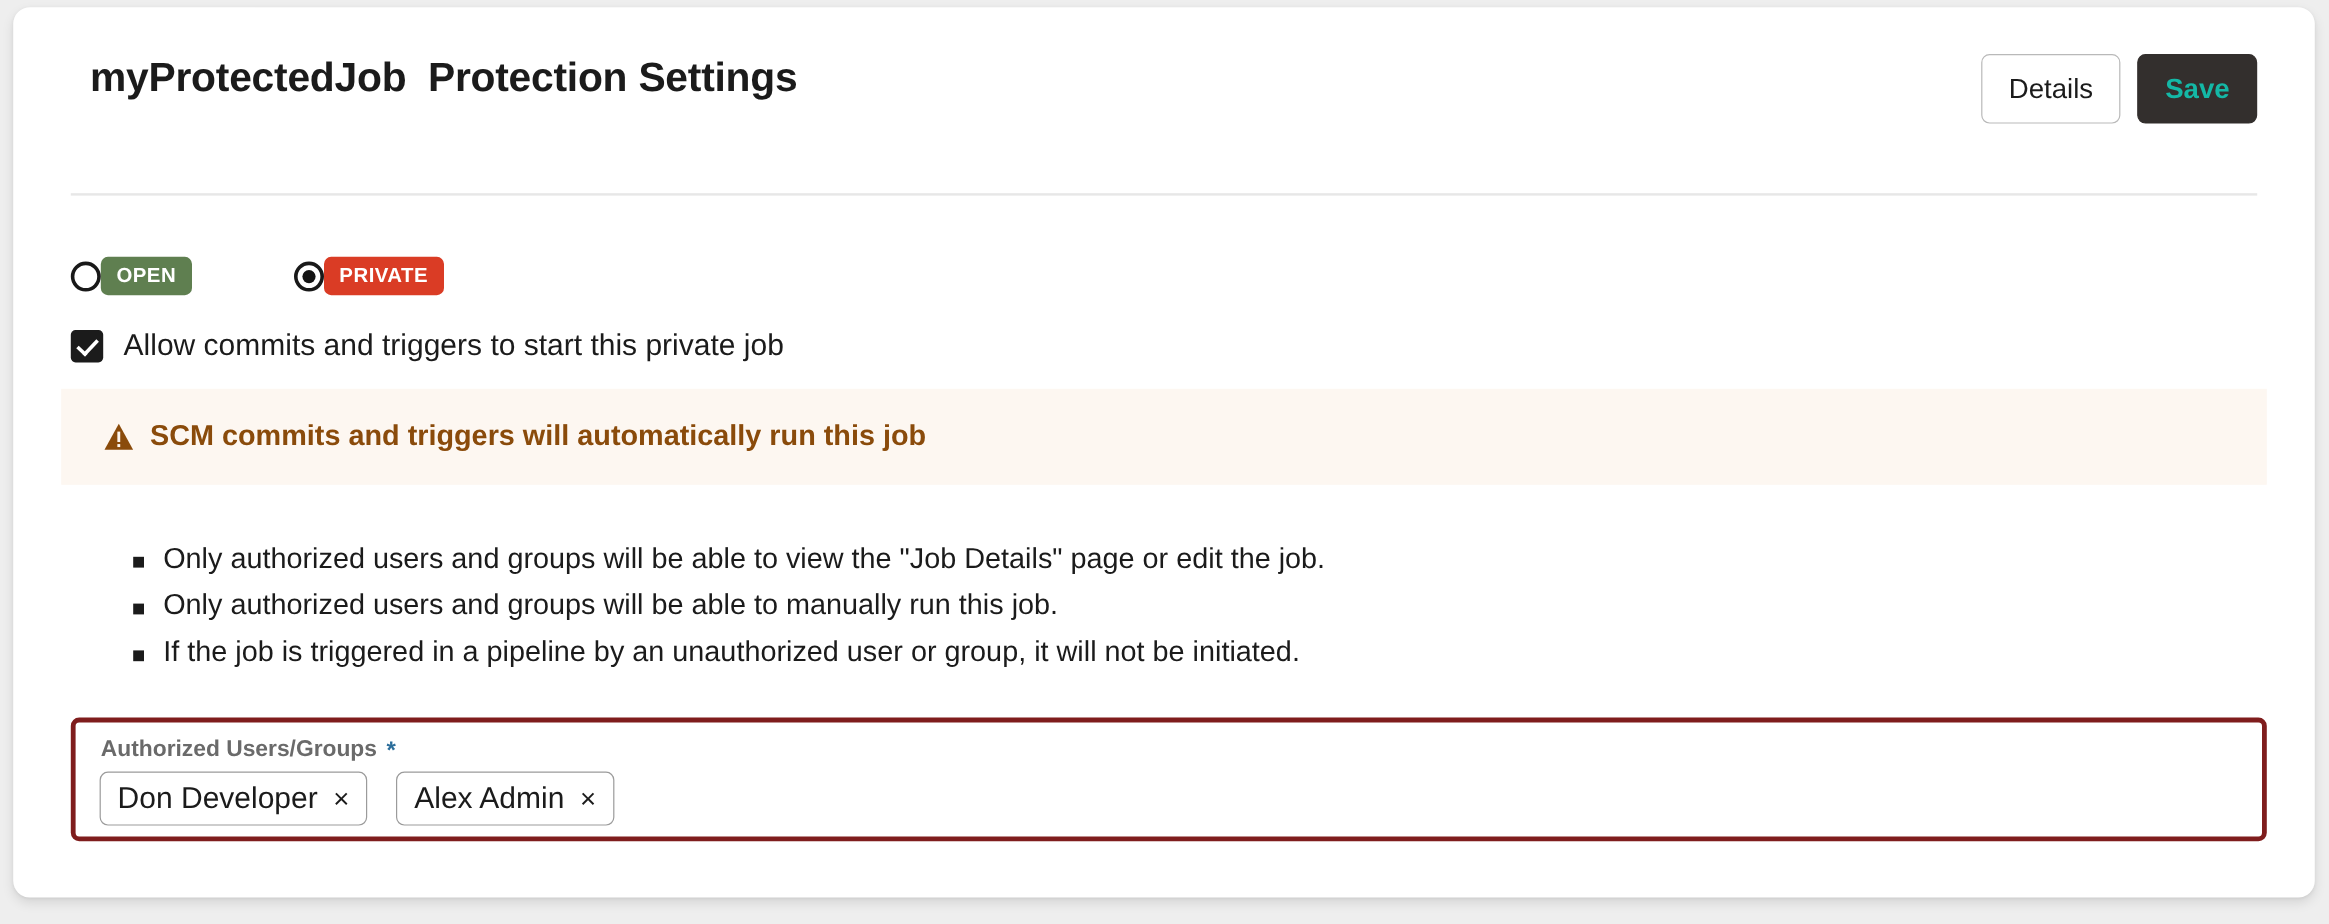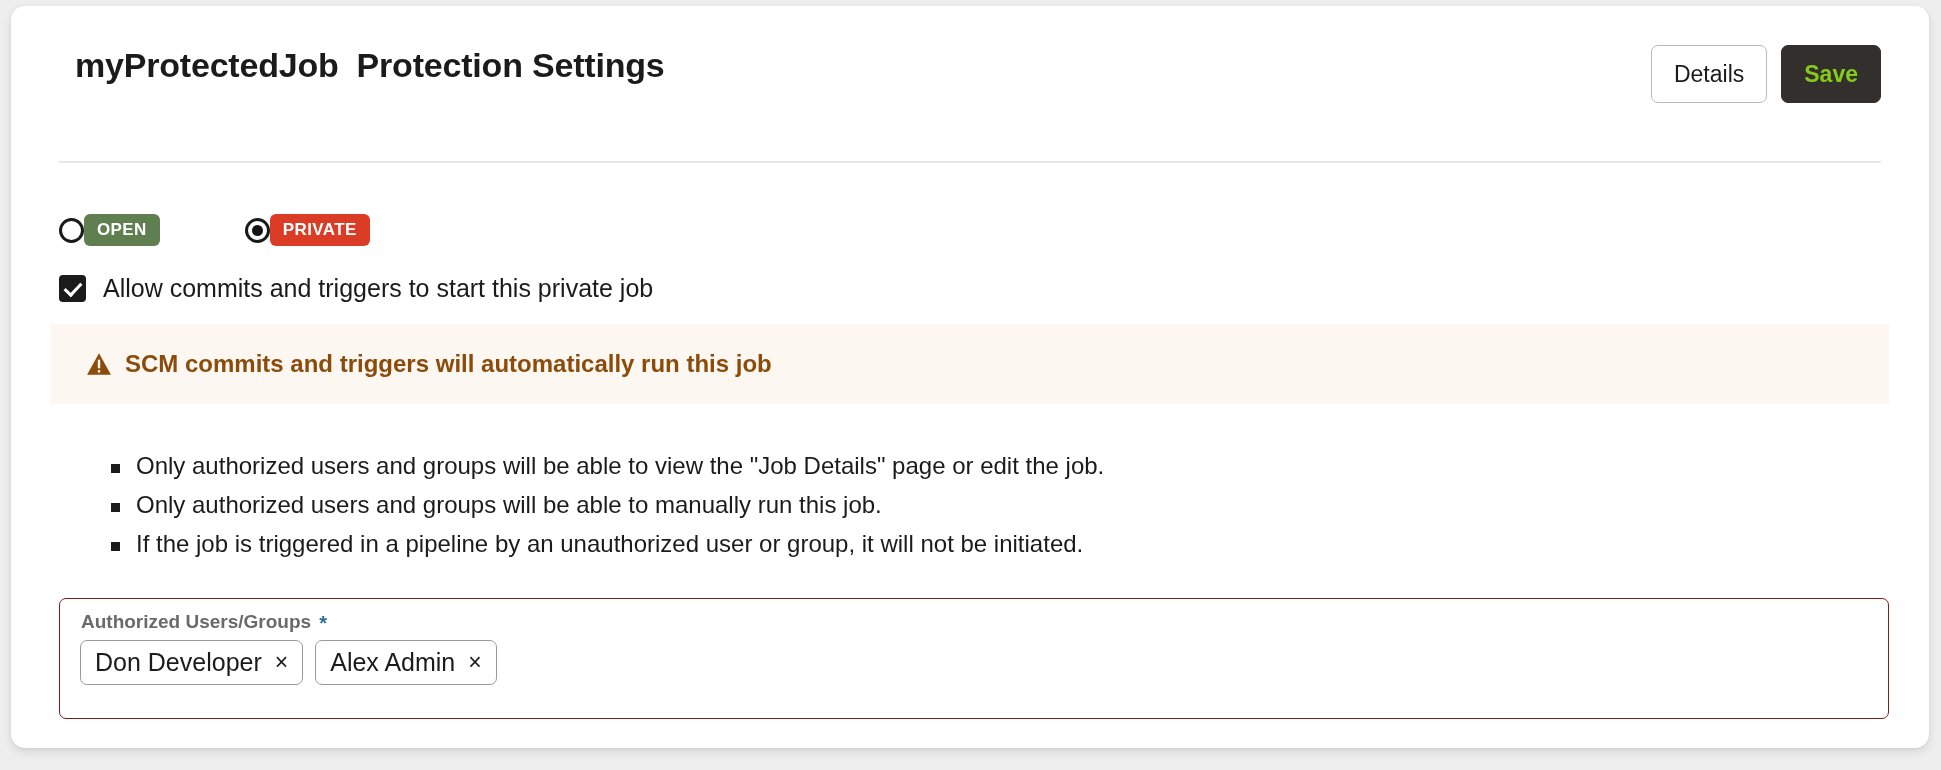--- a/index.html
+++ b/index.html
@@ -64,21 +64,21 @@
     line-height: 56px;
     white-space: nowrap;
   }
   .btn-cancel {
     background: #ffffff;
     color: #1b1b1b;
     border: 1px solid #b9b9b9;
   }
   .btn-save {
     background: #332f2d;
-    color: #84cc16;
+    color: #14b8a6;
     border: 1px solid #332f2d;
     font-weight: bold;
     min-width: 90px;
     text-align: center;
   }
 
   .divider {
     position: absolute;
     left: 48px;
     right: 48px;
@@ -210,22 +210,22 @@
     width: 9px; height: 9px;
     background: #1b1b1b;
   }
 
   
   .field {
     position: absolute;
     left: 48px;
     right: 40px;
     top: 437px;
-    height: 121px;
-    border: 1px solid #7f1d1d;
+    height: 103px;
+    border: 4px solid #7f1d1d;
     border-radius: 7px;
     background: #ffffff;
   }
   .field-label {
     position: absolute;
     left: 21px;
     top: 12px;
     font-size: 19px;
     font-weight: bold;
     color: #6a6a6a;
@@ -235,21 +235,21 @@
     color: #2c6e9b;
     font-size: 20px;
     margin-left: 8px;
     vertical-align: -2px;
   }
   .chips {
     position: absolute;
     left: 20px;
     top: 41px;
     display: flex;
-    gap: 12px;
+    gap: 24px;
   }
   .chip {
     border: 1px solid #9b9b9b;
     border-radius: 7px;
     background: #ffffff;
     height: 45px;
     padding: 0 14px;
     display: flex;
     align-items: center;
     font-size: 25px;

